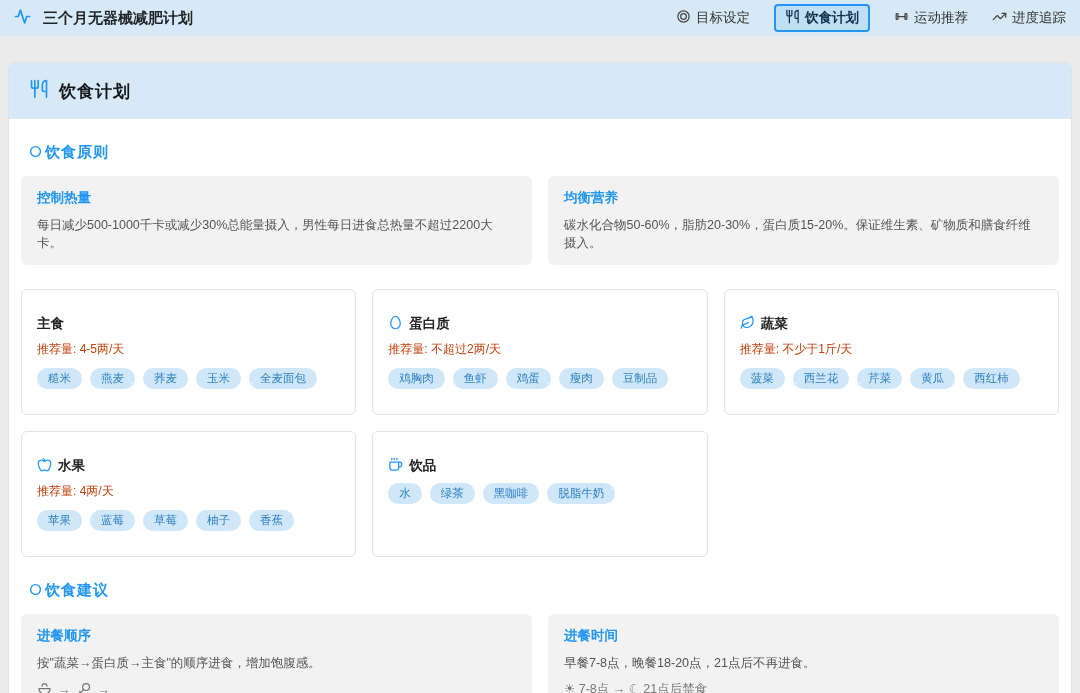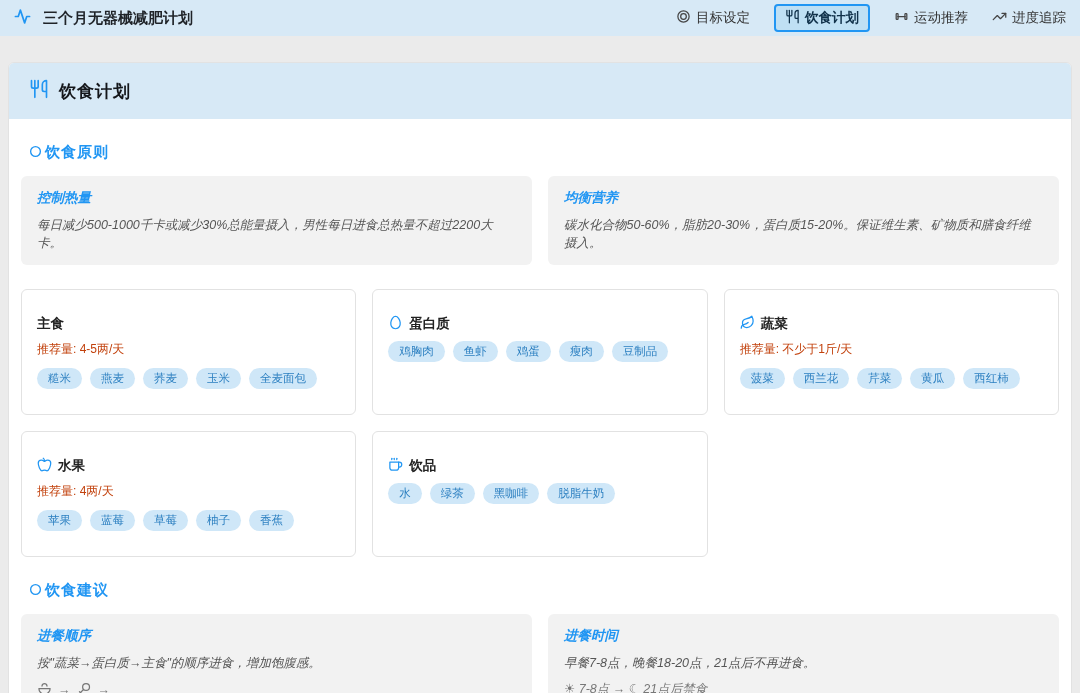--- a/index.html
+++ b/index.html
@@ -27,21 +27,21 @@
   .card-header h1 { font-size:17px; color:#14161a; letter-spacing:1px; }
   .card-header svg { stroke:#2196f3; }
 
   .content { padding:18px 12px 24px; }
   .section { margin-bottom:24px; }
   .section:last-child { margin-bottom:0; }
   .section-title { display:flex; align-items:center; gap:3px; color:#2196f3;
     font-size:15px; font-weight:bold; margin:6px 8px 14px; letter-spacing:1px; }
   .section-title svg { stroke:#2196f3; }
 
-  .grid2 { display:grid; grid-template-columns:1fr 1fr; gap:16px;font-style:italic; }
+  .grid2 { display:grid; grid-template-columns:1fr 1fr; gap:16px; }
   .grid3 { display:grid; grid-template-columns:1fr 1fr 1fr; gap:16px; }
 
   .gray-card { background:#f2f2f2; border-radius:6px; padding:13px 16px; }
   .gray-card h3 { color:#2196f3; font-size:13.5px; font-weight:bold; margin-bottom:9px; }
   .gray-card p { color:#555; font-size:12.5px; line-height:1.45; }
 
   .food-card { background:#fff; border:1px solid #e2e2e2; border-radius:6px;
     padding:25px 15px; }
   .food-card h3 { font-size:13.5px; color:#222; display:flex; gap:6px;
     align-items:center; margin-bottom:8px; font-weight:bold; }
@@ -164,20 +164,21 @@
 
         <div class="food-card">
           <h3>
             <span>
               <svg width="15" height="15" viewBox="0 0 24 24" fill="none" stroke-width="2">
                   <path d="M12 22c-6.23-.05-7.87-5.57-7.5-10 .36-4.34 3.95-9.96 7.5-10 3.55.04 7.14 5.66 7.5 10 .37 4.43-1.27 9.95-7.5 10z"></path>
                 </svg>
             </span>
             <span>蛋白质</span>
           </h3>
+          <div class="food-amount">推荐量: 不超过2两/天</div>
           <div class="tags">
             <span class="tag">鸡胸肉</span>
             <span class="tag">鱼虾</span>
             <span class="tag">鸡蛋</span>
             <span class="tag">瘦肉</span>
             <span class="tag">豆制品</span>
           </div>
         </div>
 
         <div class="food-card">

